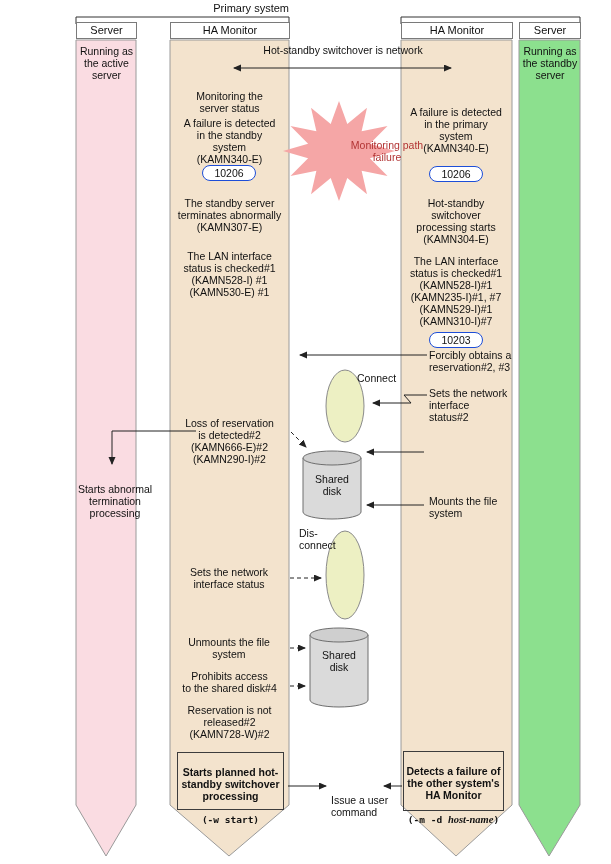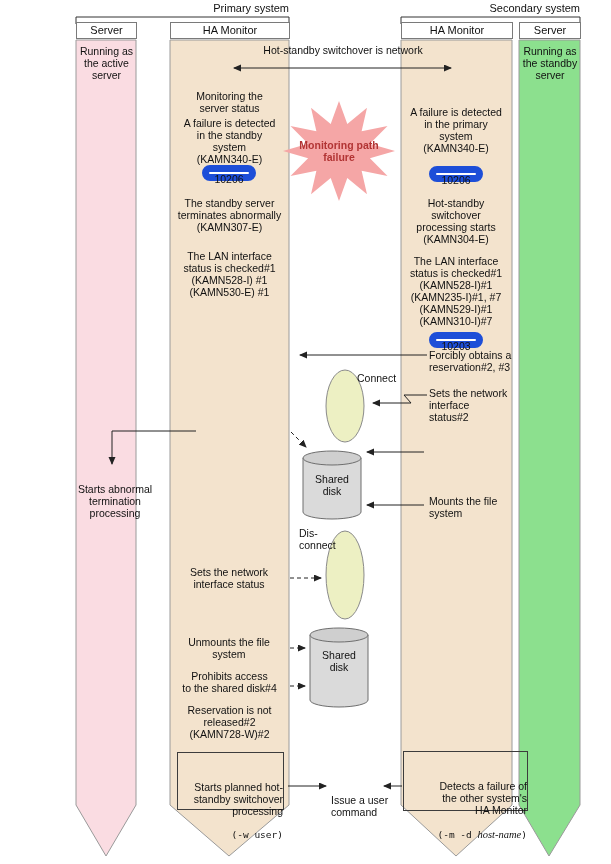--- a/index.html
+++ b/index.html
@@ -7,28 +7,28 @@
   .canvas { position: relative; width: 611px; height: 864px; background: #fff;
             font-family: "Liberation Sans", sans-serif; overflow: hidden; }
   svg.layer { position: absolute; top: 0; left: 0; }
   .t { position: absolute; font-size: 10.5px; line-height: 12px; color: #111;
        white-space: pre-line; text-align: center; z-index: 2; }
   .tl { text-align: left; }
   .sys { position: absolute; font-size: 11px; color: #111; text-align: right; z-index: 2; }
   .hdr { position: absolute; background: #fff; border: 1px solid #7a7a7a; height: 17px;
          font-size: 11px; line-height: 15px; text-align: center; color: #111; z-index: 2; }
   .badge { position: absolute; width: 54px; height: 16px; background: #fff;
-           border: 7px solid #1d4ed8; border-radius: 8px; font-size: 10.5px;
+           border: 1px solid #1d4ed8; border-radius: 8px; font-size: 10.5px;
            line-height: 14px; text-align: center; color: #111; z-index: 2; }
-  .obox { position: absolute; border: 1px solid #3c3c3c; padding-top: 16px;
-          font-size: 10.5px; line-height: 12px; text-align: right; color: #111;
-          white-space: pre-line; z-index: 2; }
+  .obox { position: absolute; border: 1px solid #3c3c3c; padding-top: 1px;
+          font-size: 10.5px; line-height: 12px; text-align: center; color: #111;
+          white-space: pre-line; z-index: 2; font-weight: bold; }
   .mono { font-family: "DejaVu Sans Mono", monospace; font-size: 9.5px; }
   .it { font-style: italic; font-family: "Liberation Serif", serif; }
-  .red { color: #b23434; font-weight: bold; }
+  .red { color: #b23434; font-weight: normal; margin-left: 48px; }
 </style>
 </head>
 <body>
 
 <div class="canvas">
 
   <svg class="layer" width="611" height="864">
     <defs>
       <marker id="ah" markerWidth="10" markerHeight="9" refX="7" refY="3.5" orient="auto" markerUnits="userSpaceOnUse">
         <path d="M0,0 L8,3.5 L0,7 Z" fill="#222"></path>
@@ -71,21 +71,20 @@
       <line x1="424" y1="505" x2="367" y2="505" marker-end="url(#ah)"></line>
       <line x1="290" y1="578" x2="321" y2="578" stroke-dasharray="4 3" marker-end="url(#ah)"></line>
       <line x1="290" y1="648" x2="305" y2="648" stroke-dasharray="4 3" marker-end="url(#ah)"></line>
       <line x1="290" y1="686" x2="305" y2="686" stroke-dasharray="4 3" marker-end="url(#ah)"></line>
       <line x1="288" y1="786" x2="326" y2="786" marker-end="url(#ah)"></line>
       <line x1="402" y1="786" x2="384" y2="786" marker-end="url(#ah)"></line>
     </g>
   </svg>
 
   <div class="sys" style="left:76px;top:2px;width:213px">Primary system</div>
-  <div class="sys" style="left:401px;top:2px;width:179px">Secondary system</div>
 
   <div class="hdr" style="left:76px;top:22px;width:61px">Server</div>
   <div class="hdr" style="left:170px;top:22px;width:120px">HA Monitor</div>
   <div class="hdr" style="left:401px;top:22px;width:112px">HA Monitor</div>
   <div class="hdr" style="left:519px;top:22px;width:62px">Server</div>
 
   <div class="t" style="left:233px;top:44px;width:220px">Hot-standby switchover is network</div>
 
   <div class="t" style="left:78px;top:45px;width:57px">Running as
 the active
@@ -105,34 +104,38 @@
 system
 (KAMN340-E)</div>
   <div class="badge" style="left:202px;top:165px">10206</div>
   <div class="t" style="left:172px;top:197px;width:115px">The standby server
 terminates abnormally
 (KAMN307-E)</div>
   <div class="t" style="left:172px;top:250px;width:115px">The LAN interface
 status is checked#1
 (KAMN528-I) #1
 (KAMN530-E) #1</div>
+  <div class="t" style="left:172px;top:417px;width:115px">Loss of reservation
+is detected#2
+(KAMN666-E)#2
+(KAMN290-I)#2</div>
   <div class="t" style="left:175px;top:566px;width:108px">Sets the network
 interface status</div>
   <div class="t" style="left:175px;top:636px;width:108px">Unmounts the file
 system</div>
   <div class="t" style="left:172px;top:670px;width:115px">Prohibits access
 to the shared disk#4</div>
   <div class="t" style="left:172px;top:704px;width:115px">Reservation is not
 released#2
 (KAMN728-W)#2</div>
   <div class="obox" style="left:177px;top:752px;width:107px;height:58px">
     <div>Starts planned hot-
 standby switchover
 processing</div>
-    <div class="mono">(-w user)</div>
+    <div class="mono">(-w start)</div>
   </div>
 
   <div class="t" style="left:403px;top:106px;width:106px">A failure is detected
 in the primary
 system
 (KAMN340-E)</div>
   <div class="badge" style="left:429px;top:166px">10206</div>
   <div class="t" style="left:403px;top:197px;width:106px">Hot-standby
 switchover
 processing starts
@@ -143,21 +146,21 @@
 (KAMN235-I)#1, #7
 (KAMN529-I)#1
 (KAMN310-I)#7</div>
   <div class="badge" style="left:429px;top:332px">10203</div>
   <div class="t tl" style="left:429px;top:349px;width:84px">Forcibly obtains a
 reservation#2, #3</div>
   <div class="t tl" style="left:429px;top:387px;width:82px">Sets the network
 interface status#2</div>
   <div class="t tl" style="left:429px;top:495px;width:82px">Mounts the file
 system</div>
-  <div class="obox" style="left:403px;top:751px;width:125px;height:60px">
+  <div class="obox" style="left:403px;top:751px;width:101px;height:60px">
     <div>Detects a failure of
 the other system's
 HA Monitor</div>
     <div><span class="mono">(-m -d </span><span class="it">host-name</span><span class="mono">)</span></div>
   </div>
 
   <div class="t red" style="left:295px;top:139px;width:88px">Monitoring path
 failure</div>
   <div class="t tl" style="left:357px;top:372px;width:48px">Connect</div>
   <div class="t tl" style="left:299px;top:527px;width:46px">Dis-

